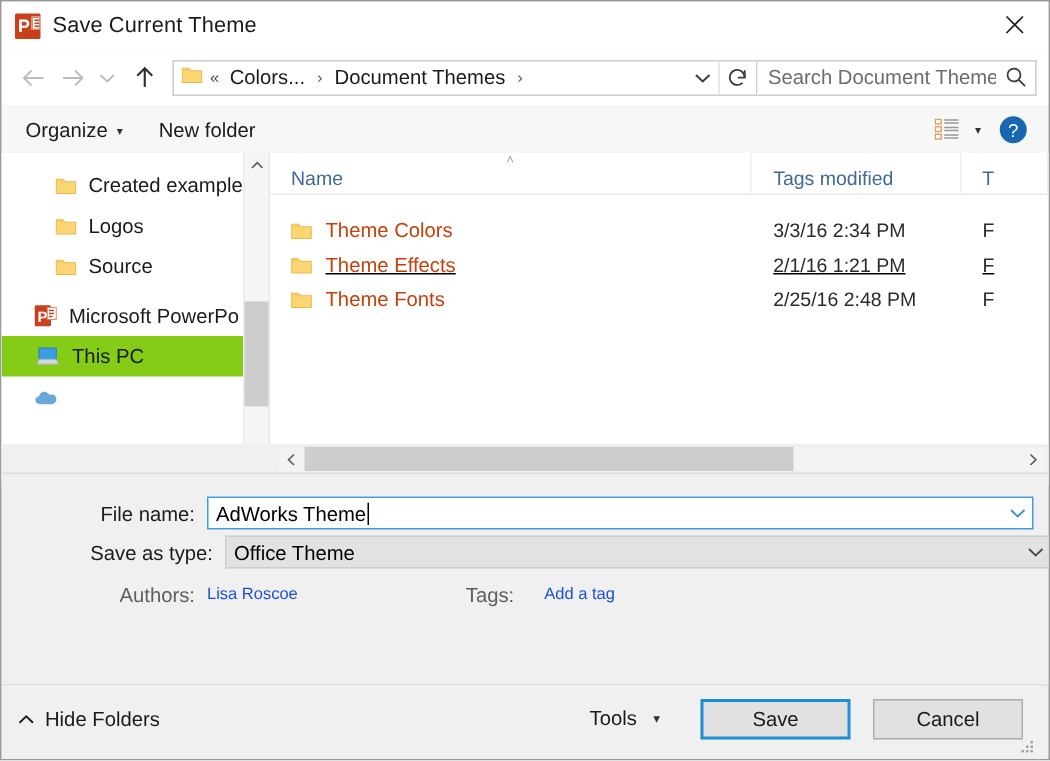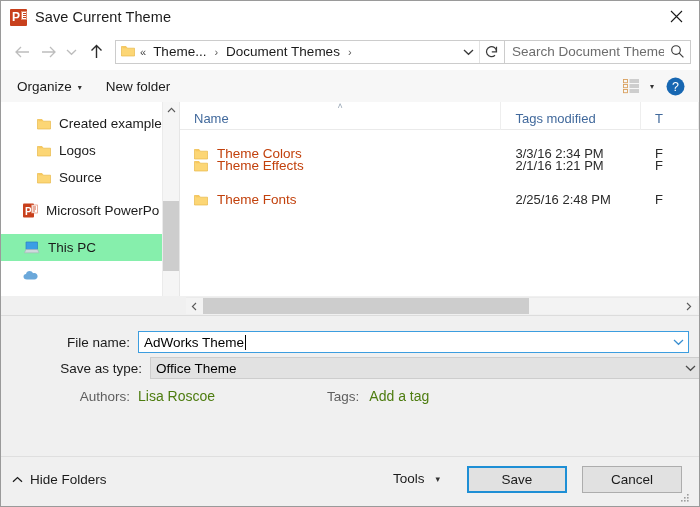--- a/index.html
+++ b/index.html
@@ -188,21 +188,21 @@
   }
   .nav-item {
     height: 27px;
     display: flex; align-items: center;
     padding-left: 22px;
     font-size: 13.5px; color: #1b1b1b;
     white-space: nowrap;
     box-sizing: border-box;
   }
   .nav-item.indent2 { padding-left: 36px; }
-  .nav-item.selected { background: #86efac; margin-top: 10px; }
+  .nav-item.selected { background: #84cc16; }
   .nav-ico { margin-right: 8px; flex: 0 0 auto; display: flex; align-items: center; }
 
   
   .vscroll {
     width: 16px; height: 222px;
     background: #f5f5f5;
     border-left: 1px solid #ebebeb;
     position: relative;
     flex: 0 0 auto;
   }
@@ -364,26 +364,26 @@
   .meta-row {
     position: absolute; left: 0; top: 385px;
     width: 698px; height: 20px;
     display: flex; align-items: center;
   }
   .meta-label {
     font-size: 13.5px; color: #5e5e5e;
     flex: 0 0 auto;
   }
   .meta-value {
-    font-size: 14px; color: #4d7c0f;
+    font-size: 11px; color: #1d4ed8;
     flex: 0 0 auto;
   }
   .meta-authors-label { width: 137px; text-align: right; padding-right: 8px; box-sizing:border-box; }
   .meta-tags-label { margin-left: 112px; }
-  .meta-tags-value { margin-left: 10px; }
+  .meta-tags-value { margin-left: 20px; }
 
   
   .footer-sep {
     position: absolute; left: 0; top: 455px;
     width: 698px; height: 1px; background: #dfdfdf;
   }
   .footer {
     position: absolute; left: 0; top: 456px;
     width: 692px; height: 49px;
     background: #f0f0f0;
@@ -457,21 +457,21 @@
     </div>
 
     <div class="addressbar">
       <span class="addr-folder-icon">
         <svg width="14" height="12" viewBox="0 0 14 12">
           <path d="M0.5,1.5 L5,1.5 L6.3,3.2 L13.5,3.2 L13.5,11 L0.5,11 Z" fill="#fcd675" stroke="#e8b94a" stroke-width="0.7"></path>
           <path d="M0.5,1.5 L5,1.5 L6.3,3.2 L2.2,3.2 Z" fill="#f7c85e"></path>
         </svg>
       </span>
       <span class="addr-chev-dbl">«</span>
-      <span class="addr-seg">Theme...</span>
+      <span class="addr-seg">Colors...</span>
       <span class="addr-sep">›</span>
       <span class="addr-seg">Document Themes</span>
       <span class="addr-sep">›</span>
       <span class="addr-spacer"></span>
       <span class="addr-drop">
         <svg width="11" height="8" viewBox="0 0 11 8">
           <path d="M1,2 L5.5,6.3 L10,2" stroke="#3a3a3a" stroke-width="1.3" fill="none"></path>
         </svg>
       </span>
       <span class="addr-refresh">
@@ -622,21 +622,21 @@
               <path d="M0.5,1.5 L5,1.5 L6.3,3.2 L13.5,3.2 L13.5,11 L0.5,11 Z" fill="#fcd675" stroke="#e8b94a" stroke-width="0.7"></path>
               <path d="M0.5,1.5 L5,1.5 L6.3,3.2 L2.2,3.2 Z" fill="#f7c85e"></path>
             </svg>
           </span>
           <span>Theme Colors</span>
         </div>
         <div class="fr-date">3/3/16 2:34 PM</div>
         <div class="fr-type">F</div>
       </div>
 
-      <div class="file-row" style="top:52px;">
+      <div class="file-row" style="top:63px;text-decoration:underline;">
         <div class="fr-name">
           <span class="fico">
             <svg width="14" height="12" viewBox="0 0 14 12">
               <path d="M0.5,1.5 L5,1.5 L6.3,3.2 L13.5,3.2 L13.5,11 L0.5,11 Z" fill="#fcd675" stroke="#e8b94a" stroke-width="0.7"></path>
               <path d="M0.5,1.5 L5,1.5 L6.3,3.2 L2.2,3.2 Z" fill="#f7c85e"></path>
             </svg>
           </span>
           <span>Theme Effects</span>
         </div>
         <div class="fr-date">2/1/16 1:21 PM</div>

